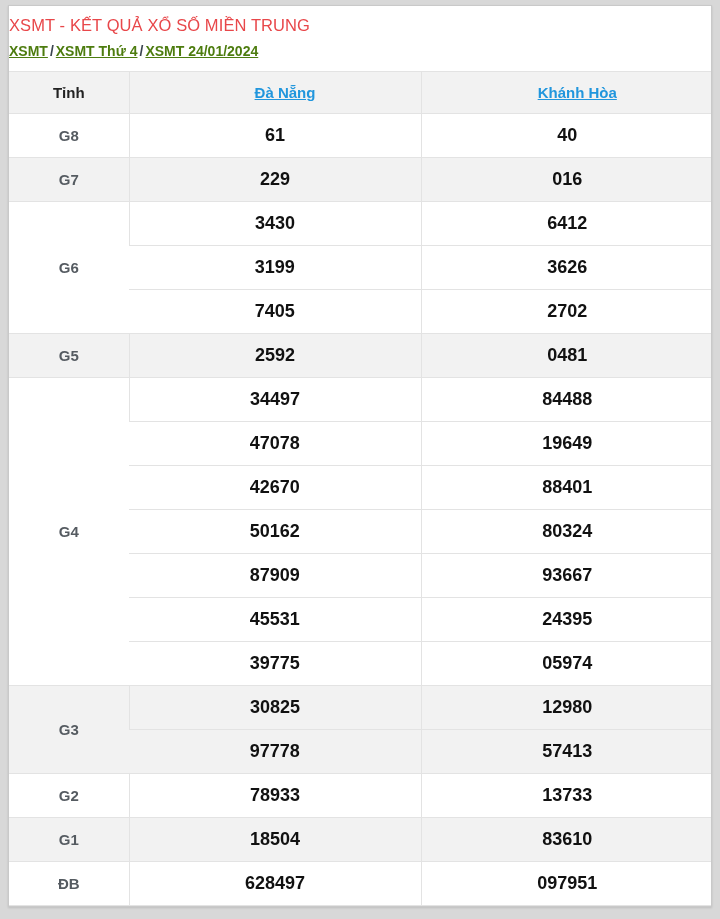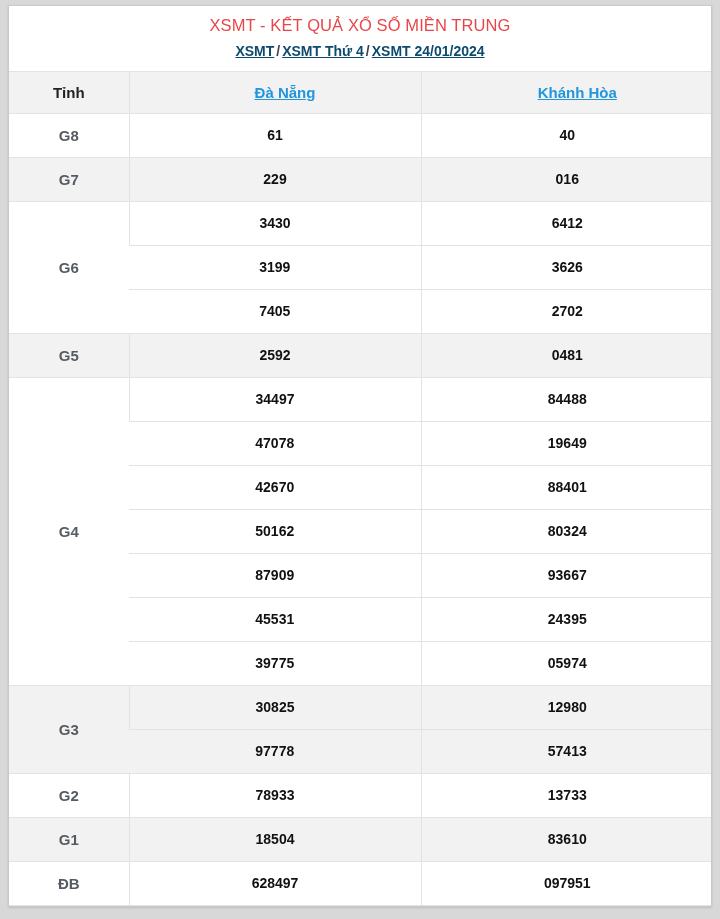--- a/index.html
+++ b/index.html
@@ -23,40 +23,39 @@
     background: #ffffff;
     border: 1px solid #c9c9c9;
     box-shadow: 0 1px 2px rgba(0,0,0,0.12);
     box-sizing: border-box;
     overflow: hidden;
   }
 
   
   .head-block {
     padding: 9px 0 10px 0;
-    text-align: center;
     background: #ffffff;
   }
   .page-title {
     color: #e8474a;
     font-size: 16.5px;
     font-weight: 400;
     letter-spacing: .1px;
     line-height: 1.3;
     margin: 0 0 6px 0;
   }
   .breadcrumb {
     font-size: 14px;
     font-weight: 700;
     line-height: 1.3;
     color: #3b4450;
     white-space: nowrap;
   }
   .breadcrumb a {
-    color: #0c4a6e;
+    color: #4d7c0f;
     text-decoration: underline;
     font-weight: 700;
   }
   .crumb-sep {
     color: #3b4450;
     padding: 0 2px;
     font-weight: 700;
   }
 
   
@@ -108,21 +107,21 @@
 
   tbody td.label {
     color: #555b61;
     font-weight: 700;
     font-size: 15px;
     vertical-align: middle;
   }
   tbody td.val {
     color: #111111;
     font-weight: 700;
-    font-size: 14px;
+    font-size: 18px;
     height: 44px;
     vertical-align: middle;
   }
 
   tr.shaded td { background: #f2f2f2; margin-left: 29px; }
   tr.plain  td { background: #ffffff; }
 
   
   td.special-label { color: #fe0000; font-weight: 700; }
   td.special-val   { color: #fe0000; font-weight: 700; font-size: 17px; }

